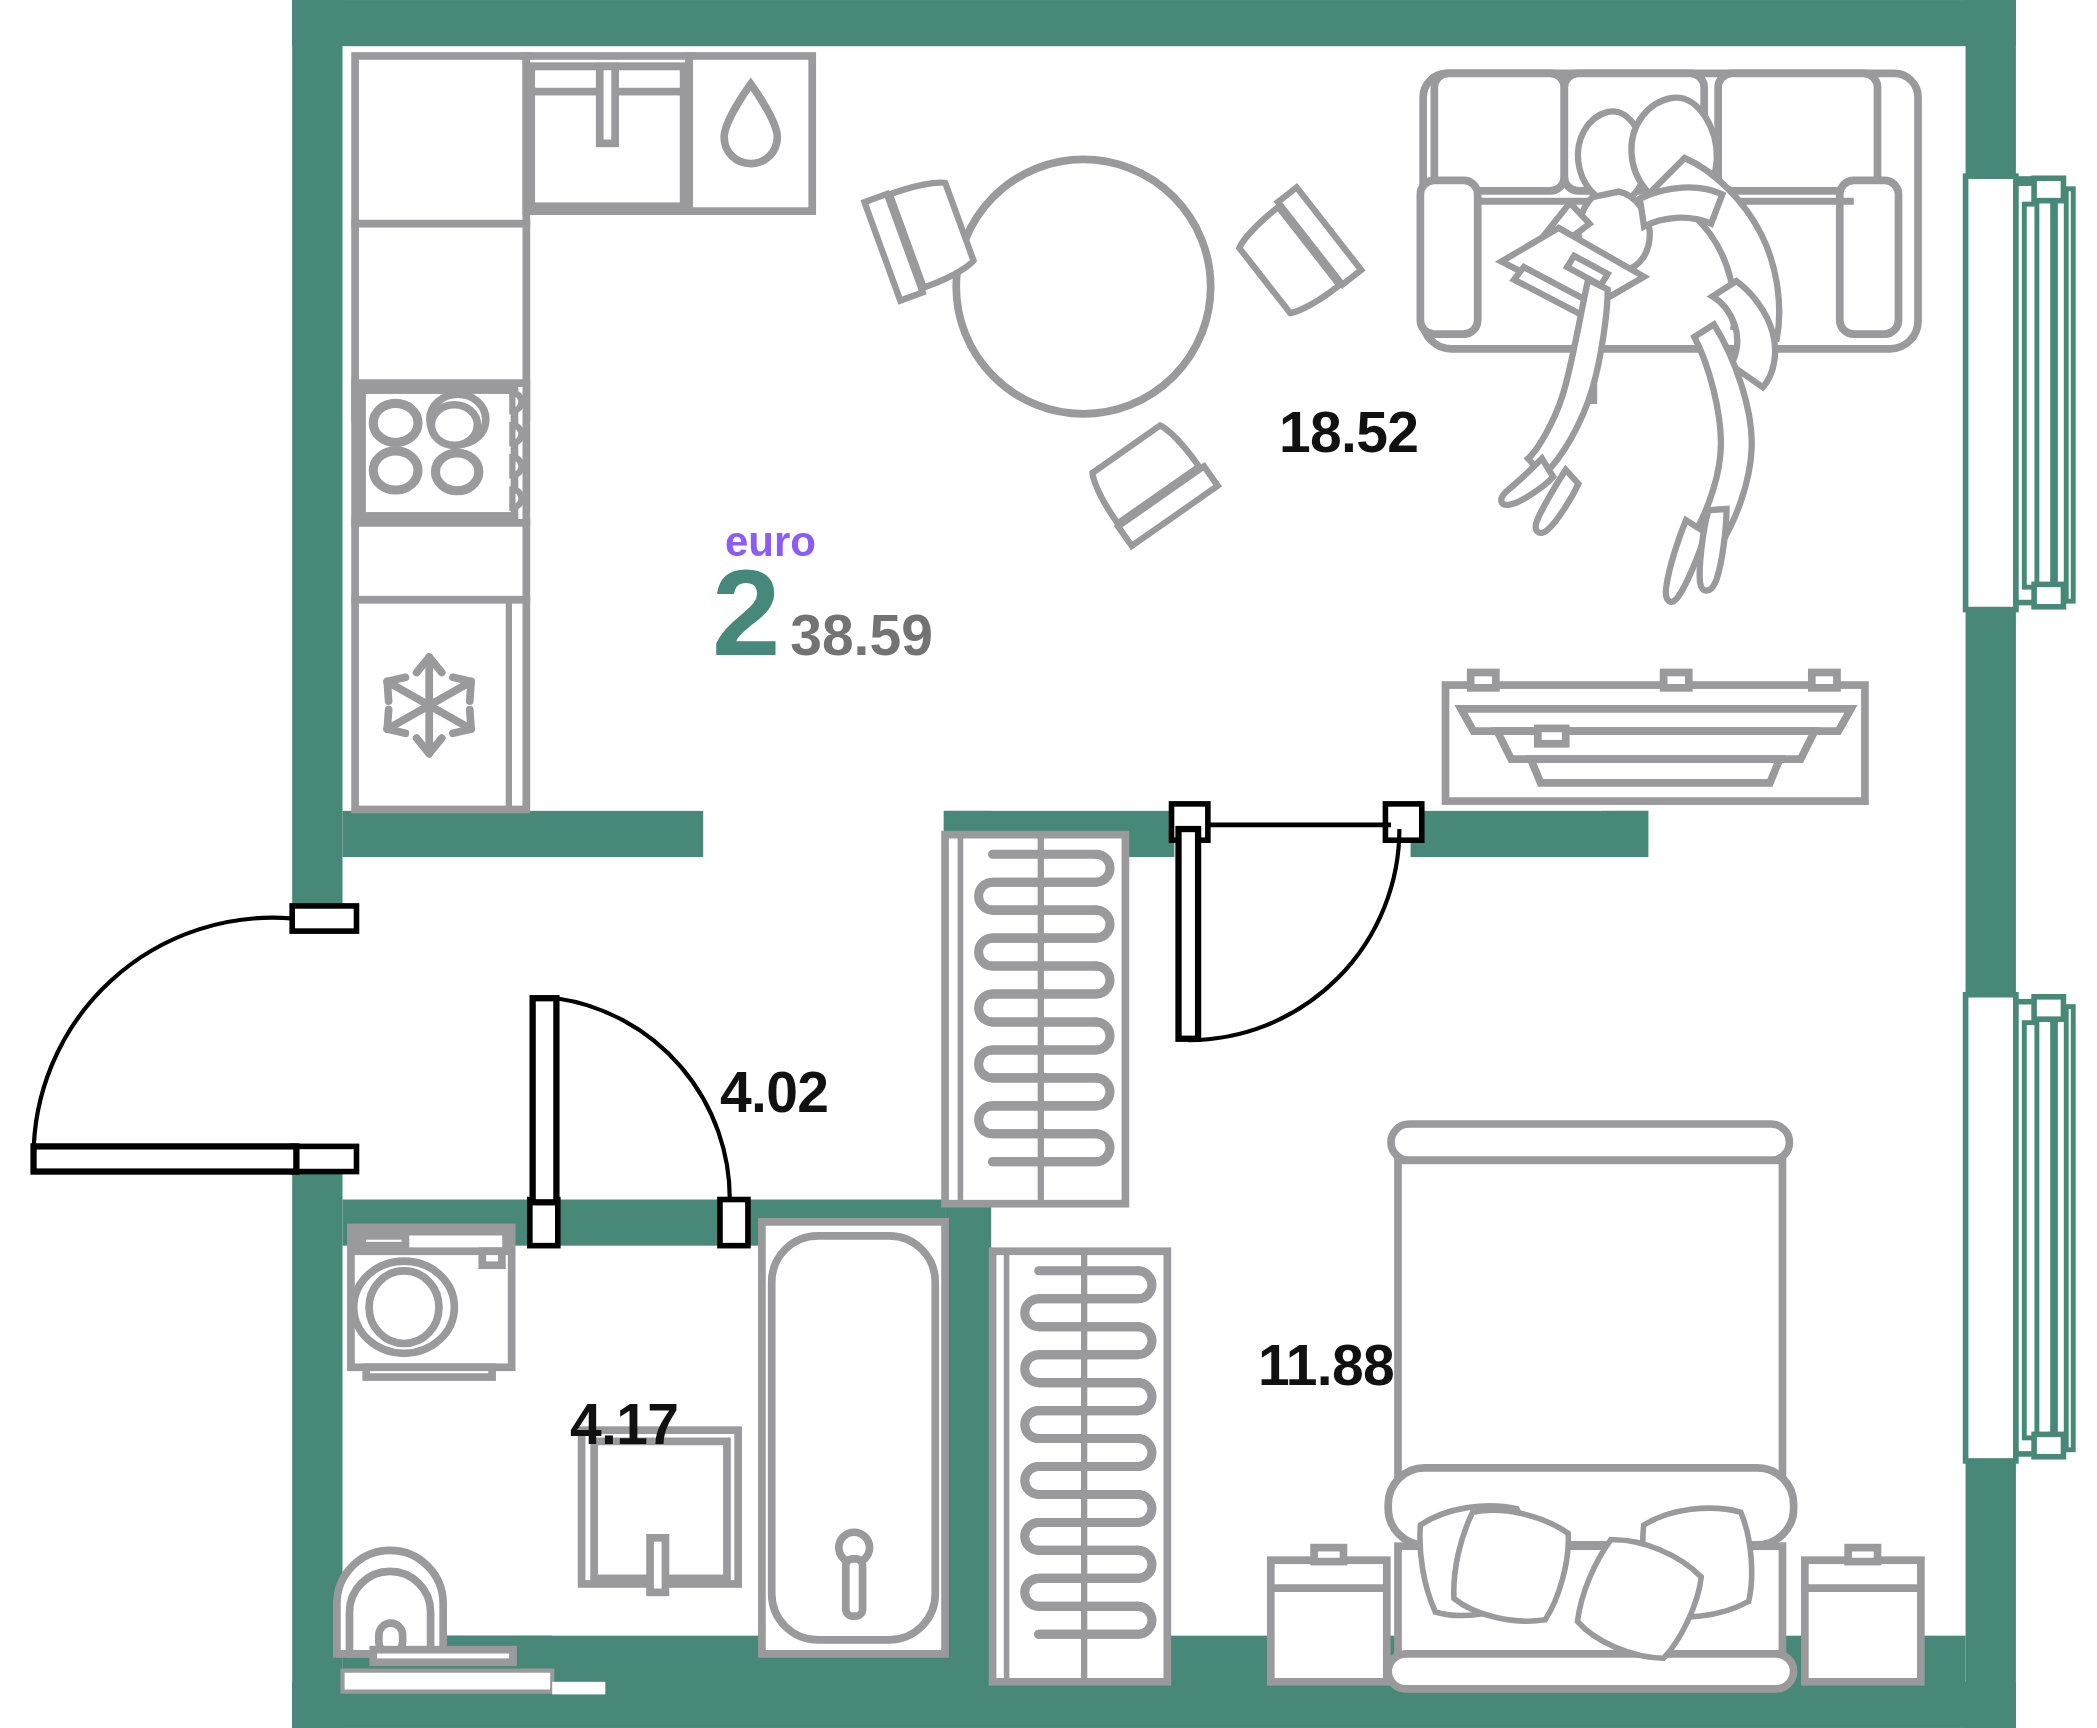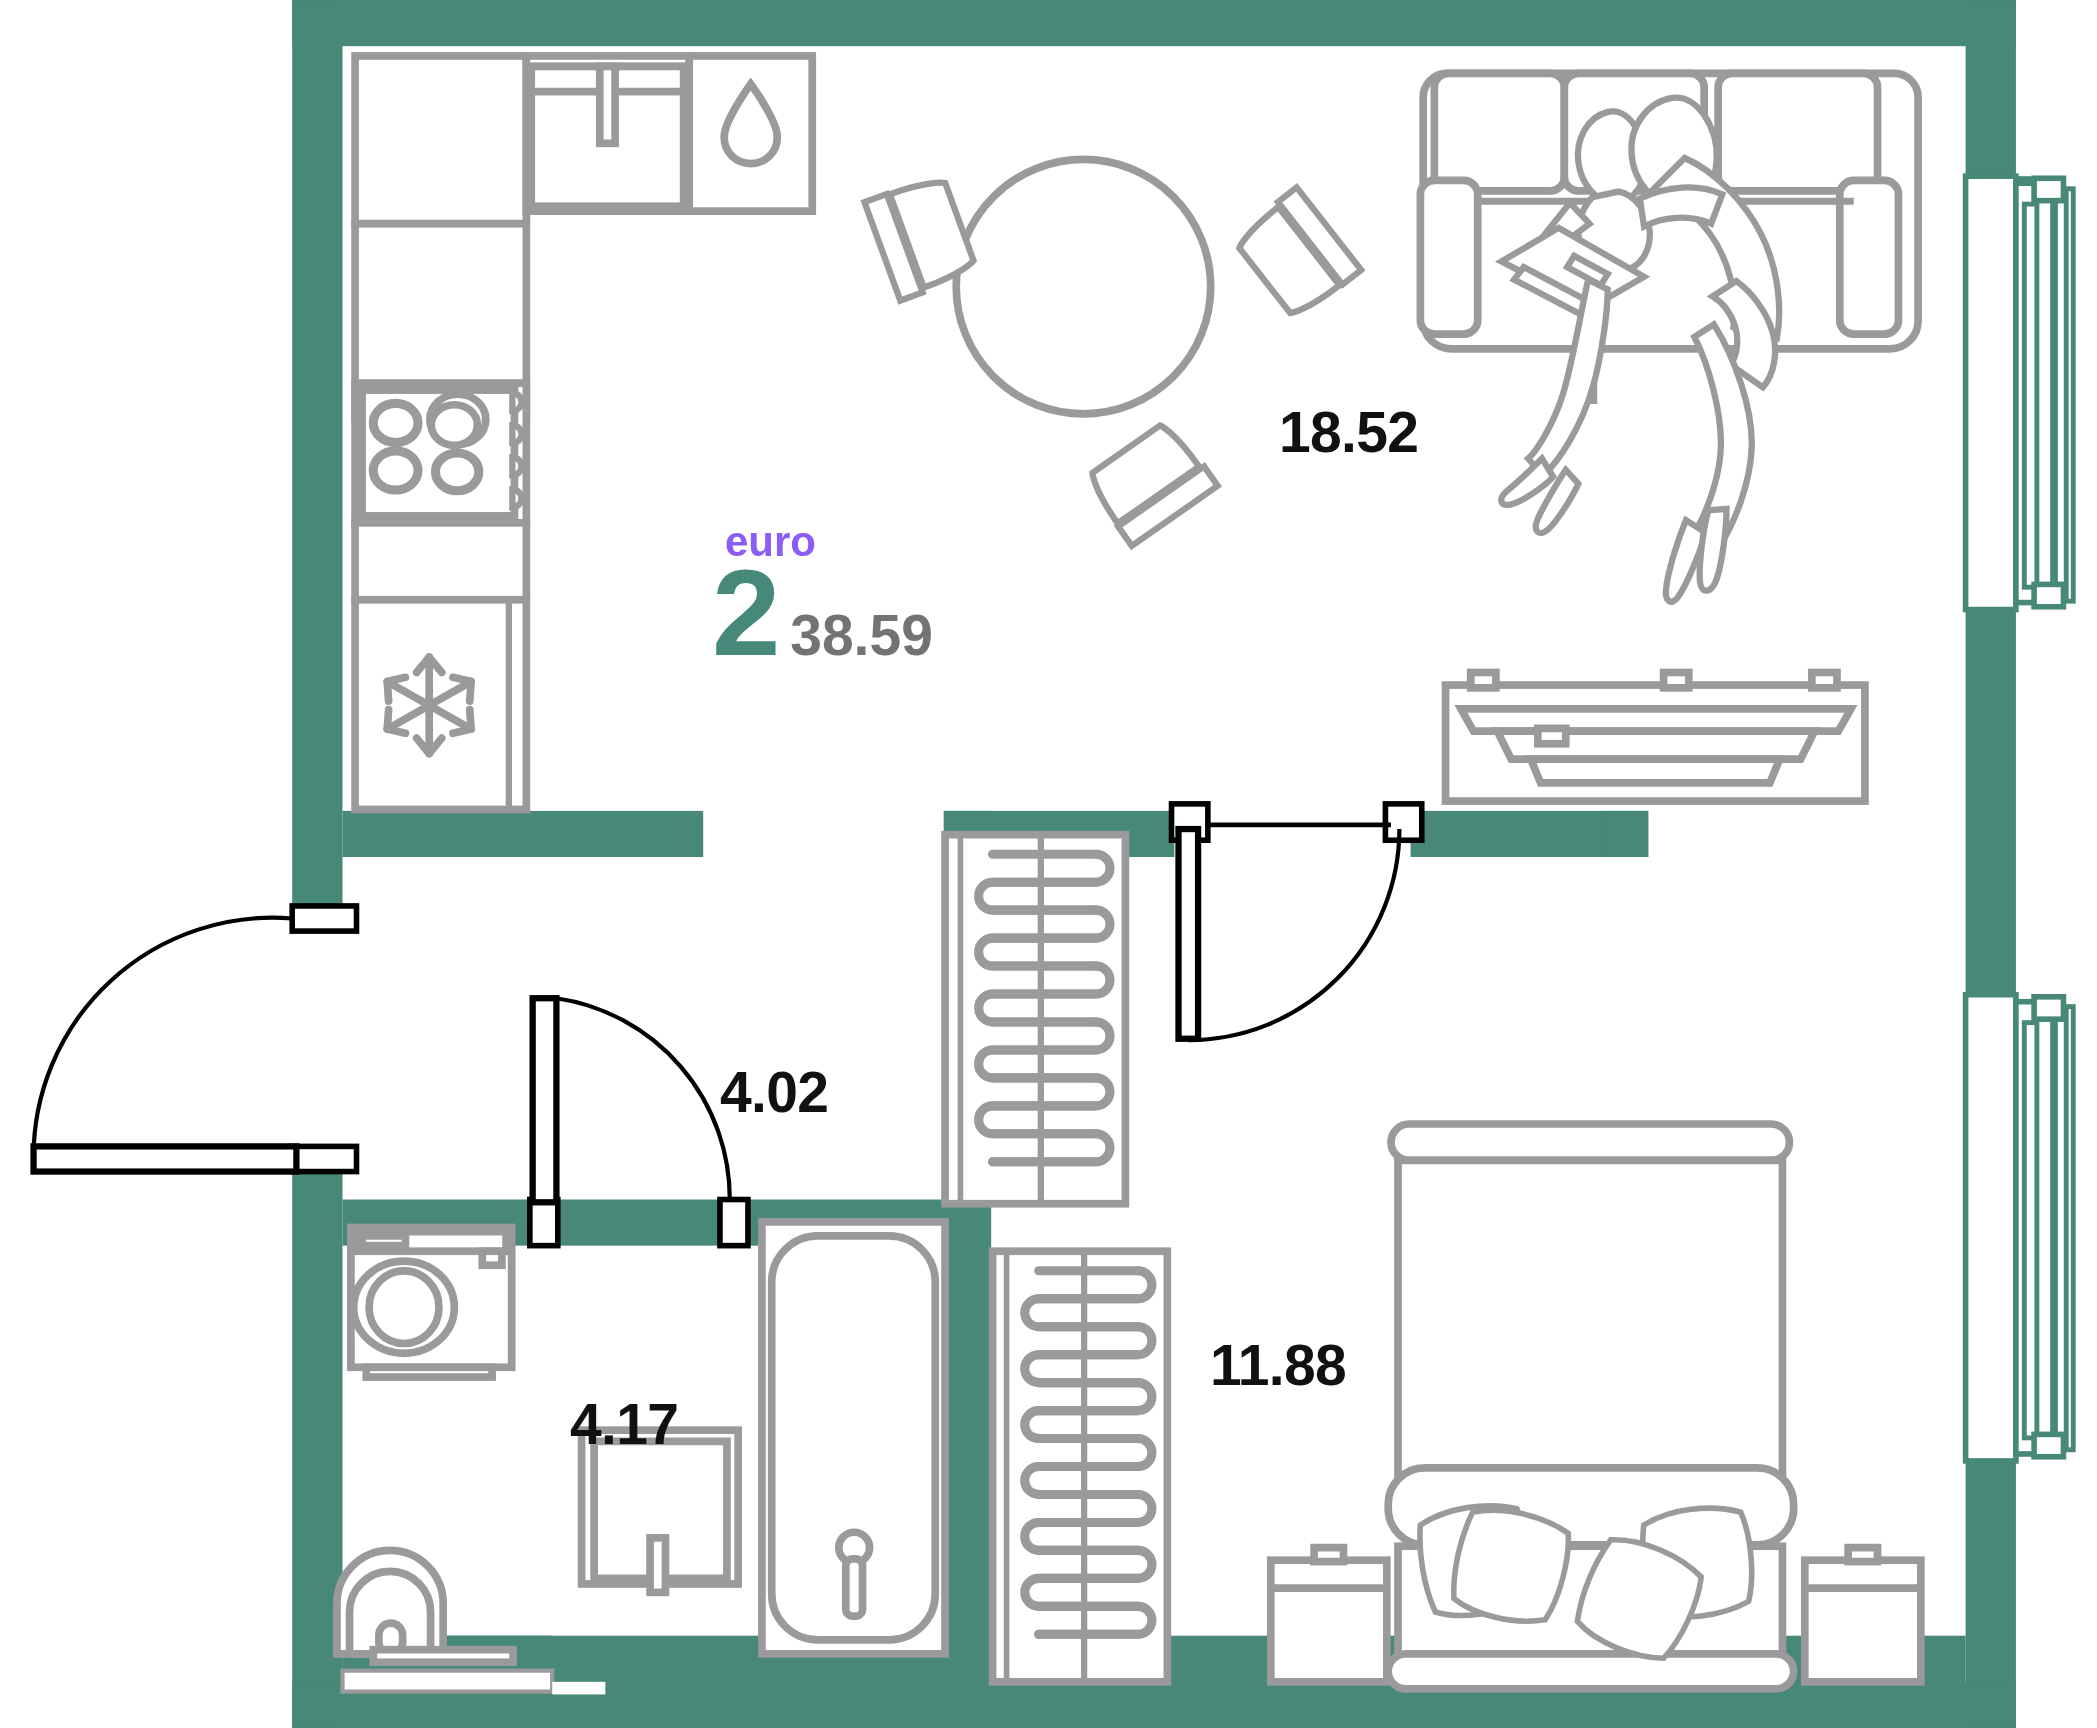--- a/index.html
+++ b/index.html
@@ -4,21 +4,21 @@
 <style>
   html,body{margin:0;padding:0;background:#ffffff;}
   body{width:2097px;height:1728px;font-family:"Liberation Sans",sans-serif;overflow:hidden;}
   #stage{position:relative;width:1673px;height:1728px;background:#fff;}
   svg#plan{position:absolute;left:0;top:0;width:2097px;height:1728px;}
   .lbl{position:absolute;color:#111111;font-weight:700;font-family:"Liberation Sans",sans-serif;white-space:nowrap;}
   .area-lbl{font-size:57px;letter-spacing:-0.7px;}
   #lbl-living{left:1279px;top:399px;}
   #lbl-hall{left:720px;top:1059px;}
   #lbl-bath{left:570px;top:1391px;}
-  #lbl-bed{left:1210px;top:1332px;text-align:center;}
+  #lbl-bed{left:1258px;top:1332px;text-align:center;}
   #brand{position:absolute;left:712px;top:521px;}
   #brand .euro{font-size:42px;font-weight:700;color:#8b5cf6;line-height:1;letter-spacing:0px;margin-left:13px;}
   #brand .row{display:flex;align-items:baseline;}
   #brand .rooms{font-size:123px;font-weight:700;color:#46897a;line-height:.82;letter-spacing:-2.8px;}
   #brand .total{font-size:57px;font-weight:700;color:#737373;margin-left:12.6px;}
 </style>
 </head>
 <body>
 
 <div id="stage">

